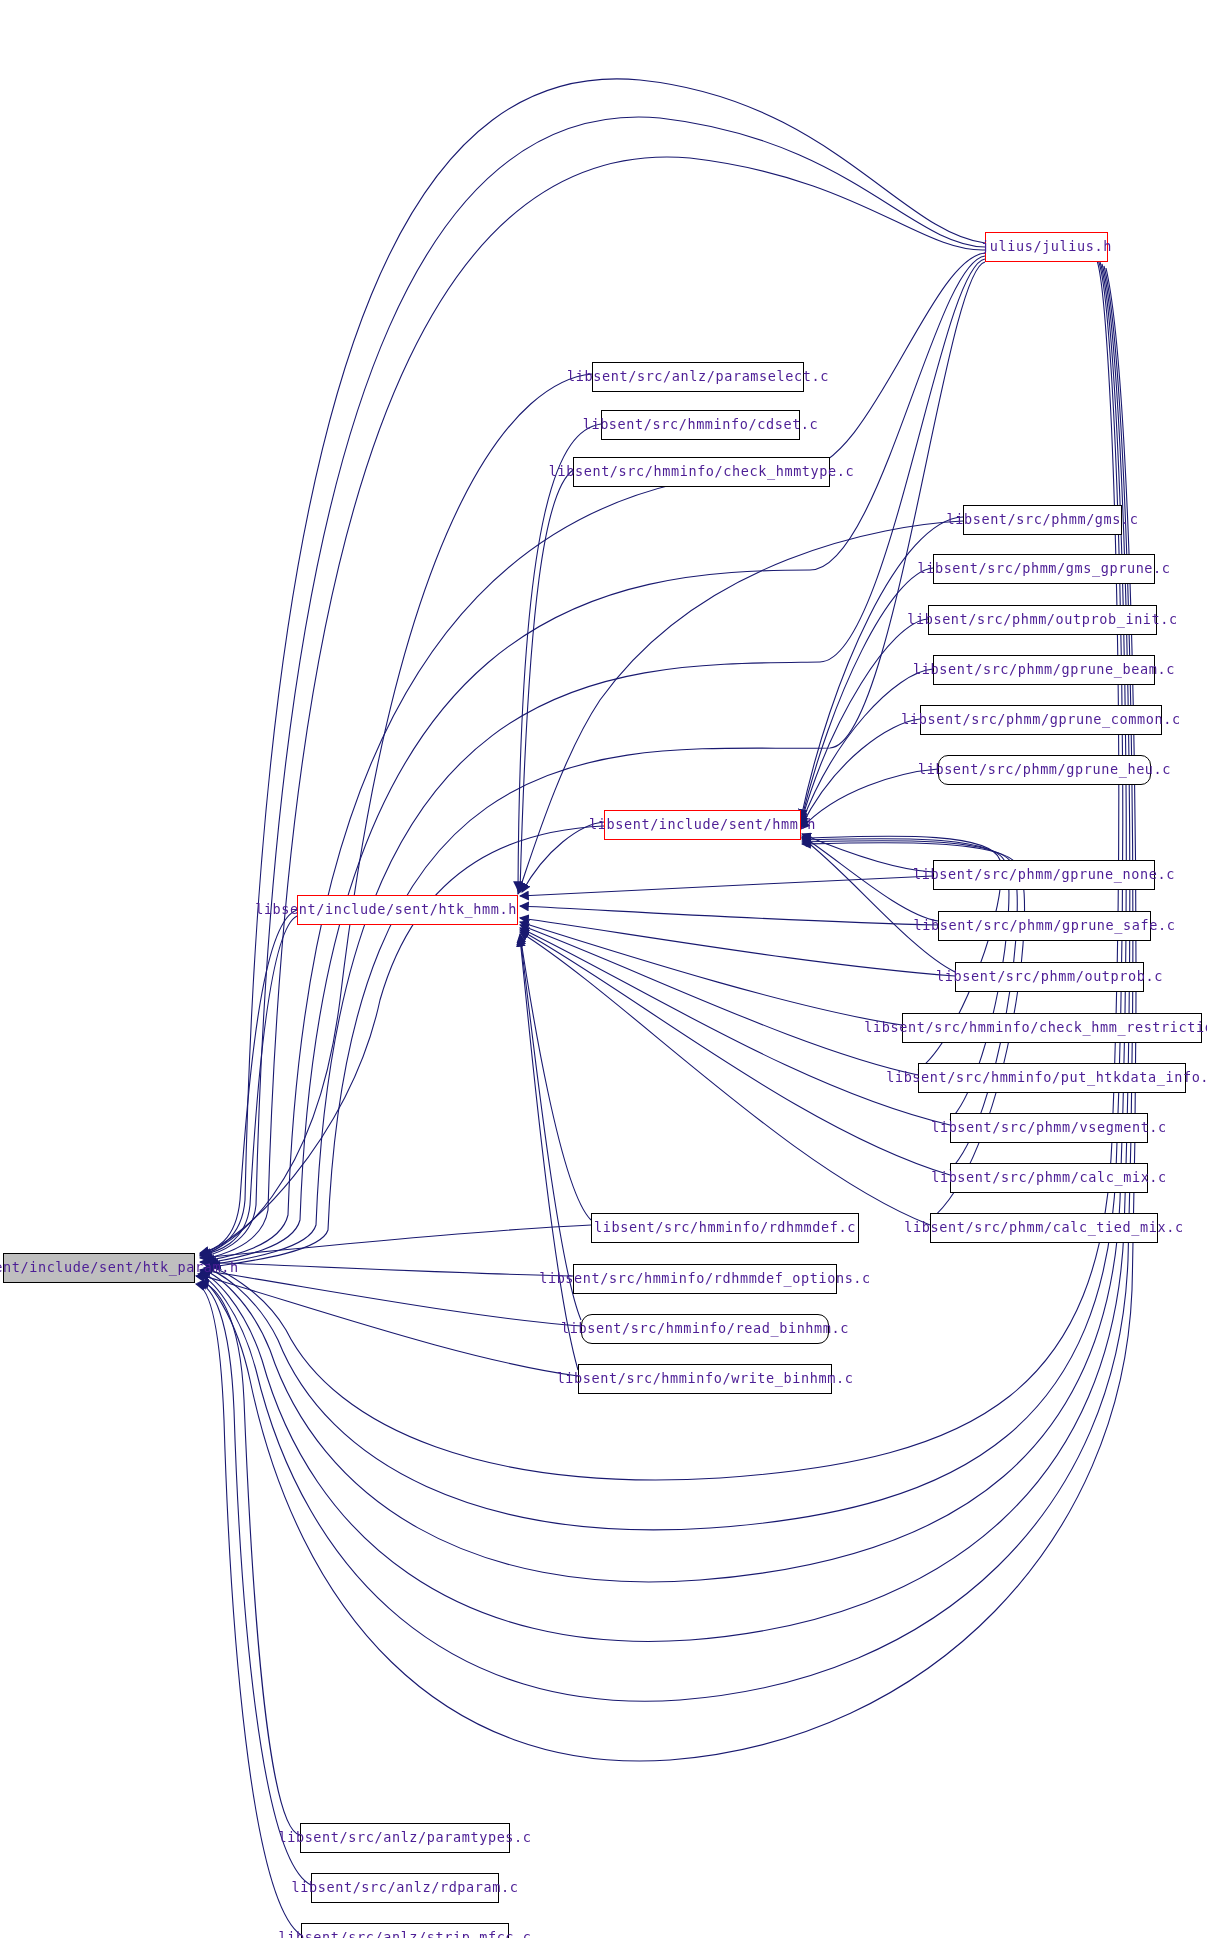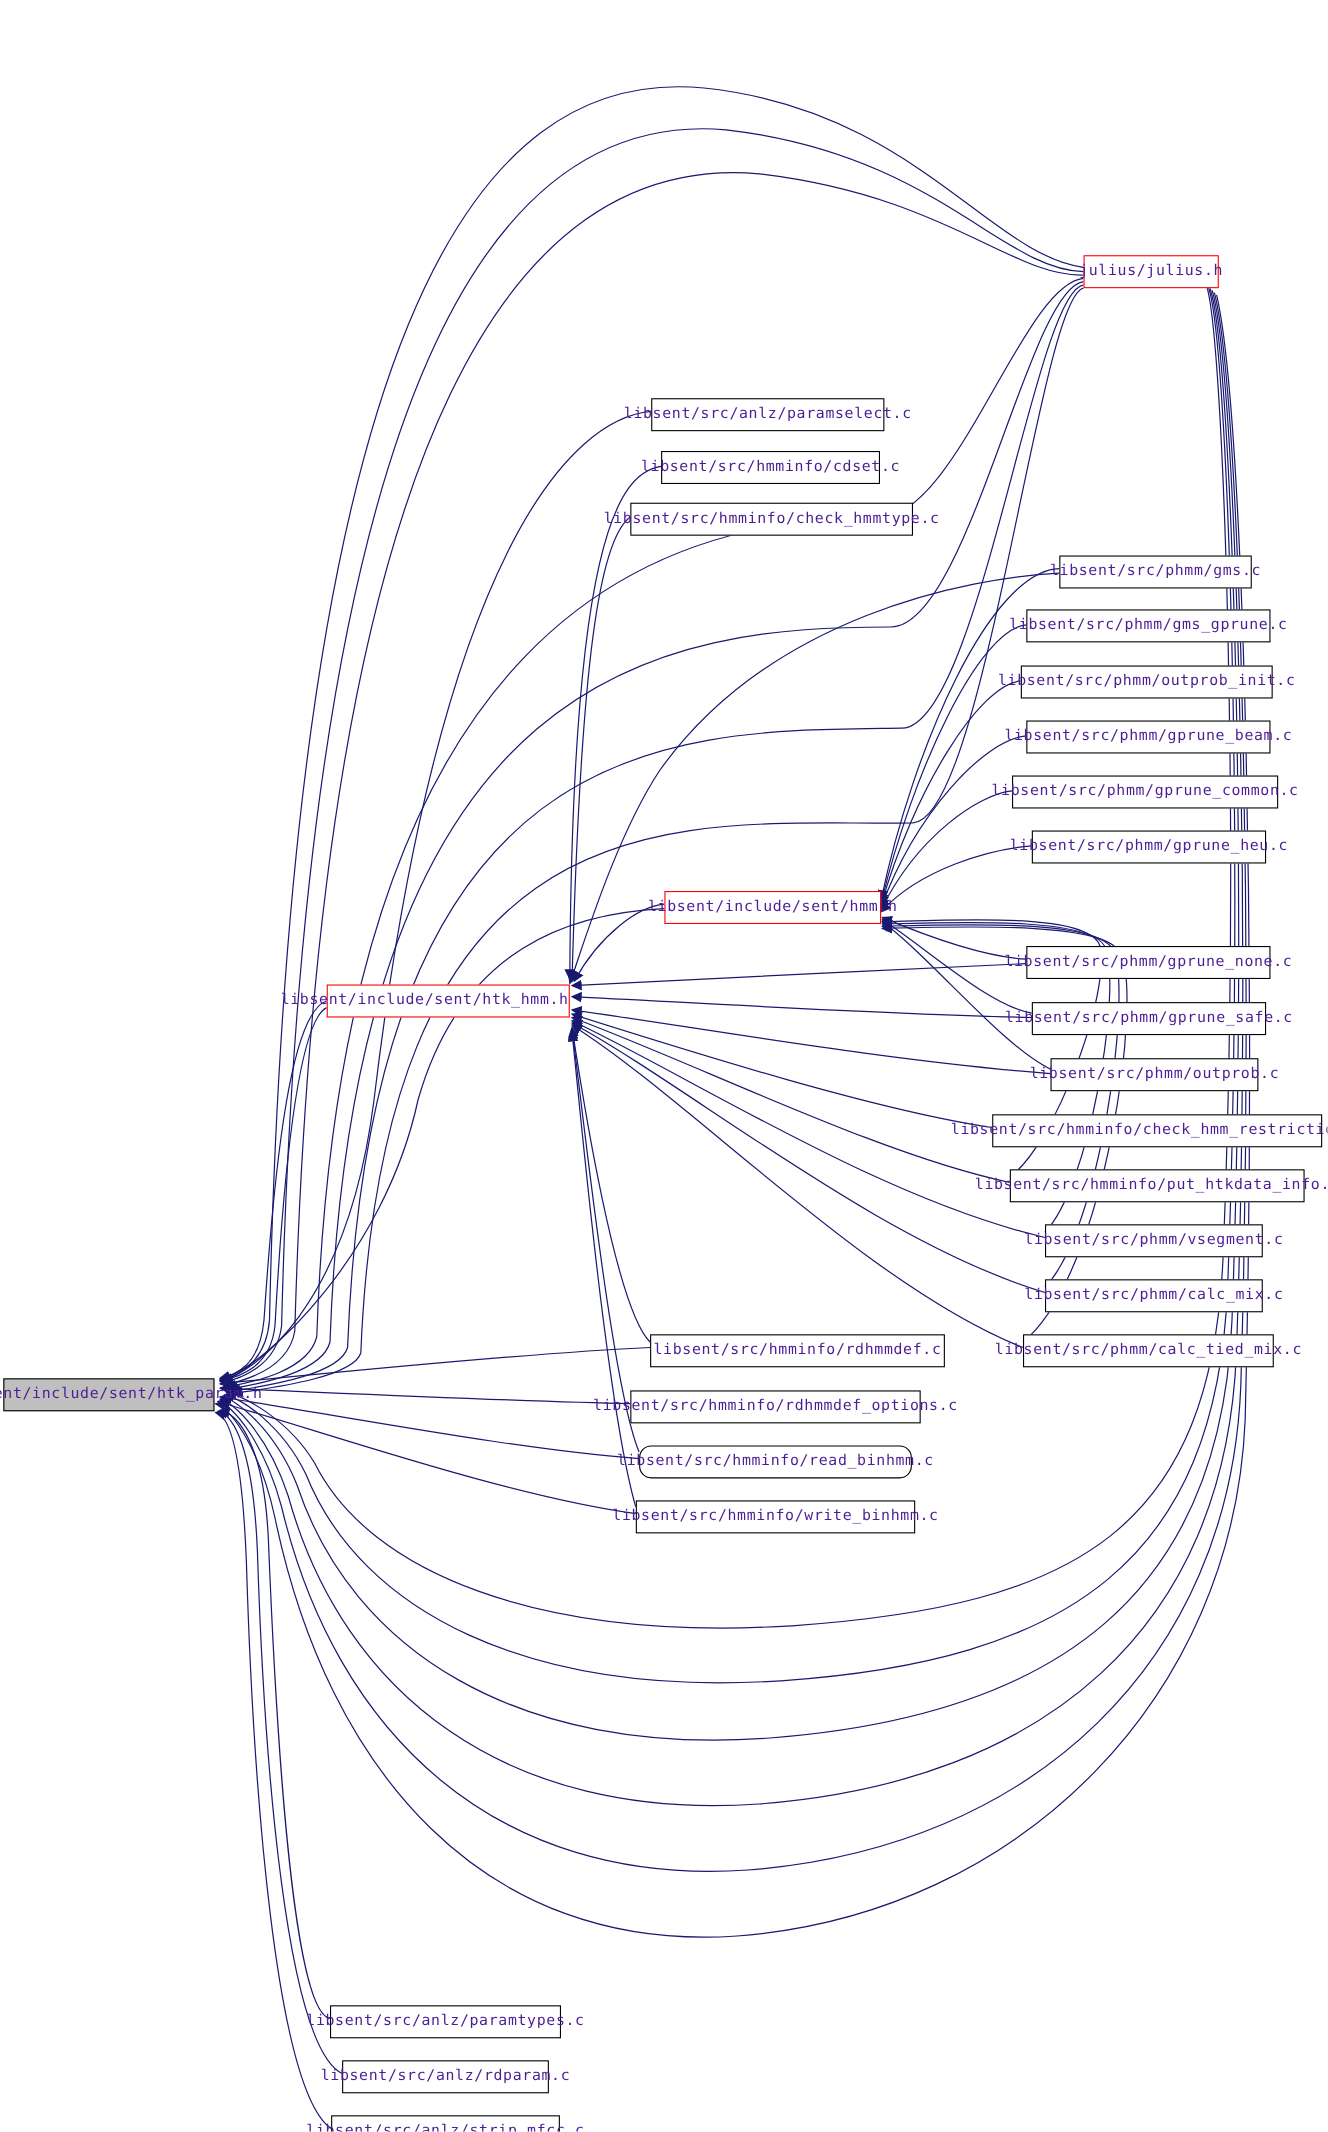--- a/index.html
+++ b/index.html
@@ -115,36 +115,36 @@
     </div>
     <div class="node" style="left: 592px; top: 362px; width: 212px; height: 30px;">
       <span class="lbl">libsent/src/anlz/paramselect.c</span>
     </div>
     <div class="node" style="left: 601px; top: 410px; width: 199px; height: 30px;">
       <span class="lbl">libsent/src/hmminfo/cdset.c</span>
     </div>
     <div class="node" style="left: 573px; top: 457px; width: 257px; height: 30px;">
       <span class="lbl">libsent/src/hmminfo/check_hmmtype.c</span>
     </div>
-    <div class="node" style="left: 963px; top: 505px; width: 175px; height: 30px;">
+    <div class="node" style="left: 963px; top: 505px; width: 159px; height: 30px;">
       <span class="lbl">libsent/src/phmm/gms.c</span>
     </div>
     <div class="node" style="left: 933px; top: 554px; width: 222px; height: 30px;">
       <span class="lbl">libsent/src/phmm/gms_gprune.c</span>
     </div>
     <div class="node" style="left: 928px; top: 605px; width: 229px; height: 30px;">
       <span class="lbl">libsent/src/phmm/outprob_init.c</span>
     </div>
     <div class="node" style="left: 933px; top: 655px; width: 222px; height: 30px;">
       <span class="lbl">libsent/src/phmm/gprune_beam.c</span>
     </div>
     <div class="node" style="left: 920px; top: 705px; width: 242px; height: 30px; text-align: center;">
       <span class="lbl">libsent/src/phmm/gprune_common.c</span>
     </div>
-    <div class="node" style="left: 938px; top: 755px; width: 213px; height: 30px;">
+    <div class="node" style="left: 938px; top: 755px; width: 213px; height: 30px; border-radius: 10px;">
       <span class="lbl">libsent/src/phmm/gprune_heu.c</span>
     </div>
     <div class="node red" style="left: 604px; top: 810px; width: 197px; height: 30px;">
       <span class="lbl">libsent/include/sent/hmm.h</span>
     </div>
     <div class="node" style="left: 933px; top: 860px; width: 222px; height: 30px;">
       <span class="lbl">libsent/src/phmm/gprune_none.c</span>
     </div>
     <div class="node" style="left: 938px; top: 911px; width: 213px; height: 30px;">
       <span class="lbl">libsent/src/phmm/gprune_safe.c</span>

